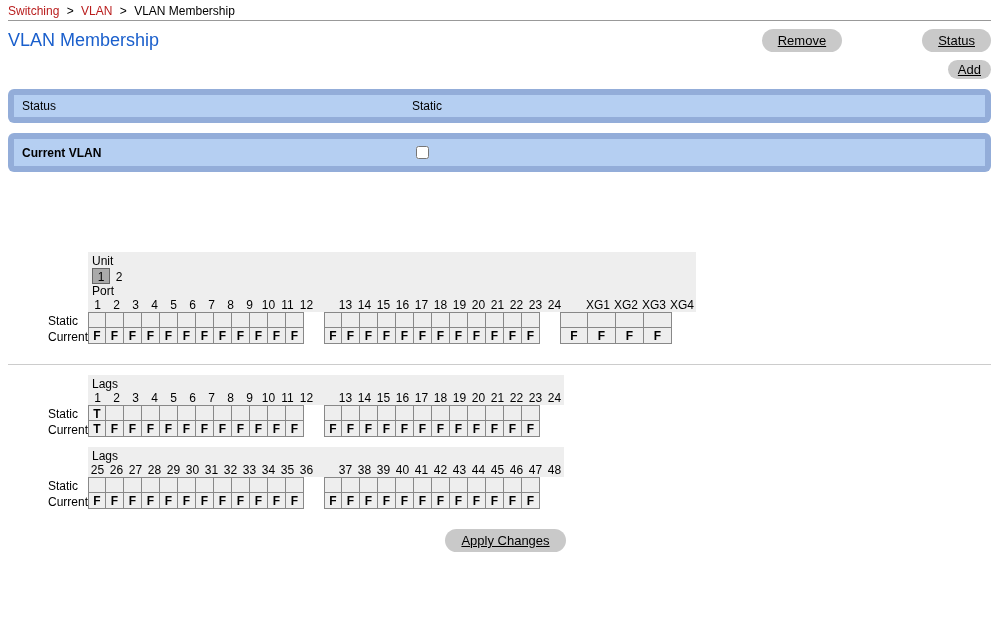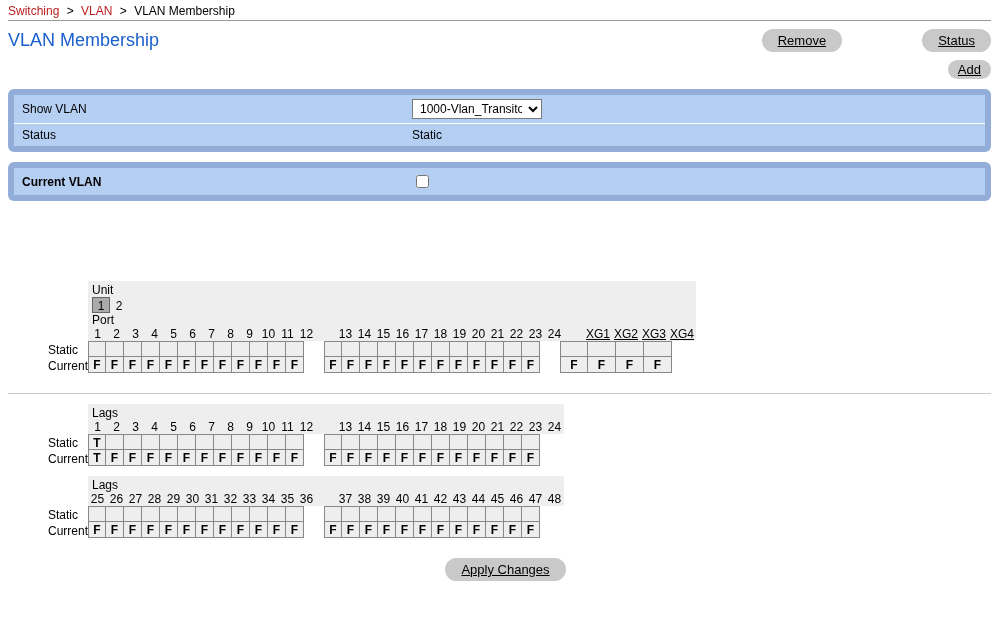--- a/index.html
+++ b/index.html
@@ -66,21 +66,21 @@
   .row-label { display: inline-block; width: 40px; vertical-align: top; text-align: left; font-size: 12px; padding-top: 2px; margin-right: 0; }
   .row-label-first { width: 40px; }
   .hdr-cell, .port-cell, .port-box {
     display: inline-block;
     text-align: center;
     font-size: 12px;
     vertical-align: top;
   }
   .hdr-row-bg { background: #eeeeee; padding: 2px 0 0 0; display: inline-block; }
   .hdr-cell { width: 19px; }
-  .hdr-cell-wide { width: 30px; text-decoration: underline; }
+  .hdr-cell-wide { width: 30px; }
   .port-group { display: inline-block; margin-right: 20px; background: #eee; }
   .port-group:last-child { margin-right: 0; }
   .val-box {
     display: inline-block;
     width: 18px;
     height: 16px;
     line-height: 16px;
     text-align: center;
     font-size: 12px;
     font-weight: bold;
@@ -129,28 +129,20 @@
   <button class="btn" style="margin-left:80px">Status</button>
 </div>
 
 <div class="add-row">
   <button class="btn btn-small">Add</button>
 </div>
 
 <div class="panel">
   <table>
     <tbody>
-        <tr class="row-blue">
-      <td class="label-col">Show VLAN</td>
-      <td>
-        <select>
-          <option>1000-Vlan_Transito</option>
-        </select>
-      </td>
-    </tr>
     <tr class="row-blue">
       <td class="label-col">Status</td>
       <td>Static</td>
     </tr>
   </tbody>
     </table>
 </div>
 
 <div class="panel">
   <table>

